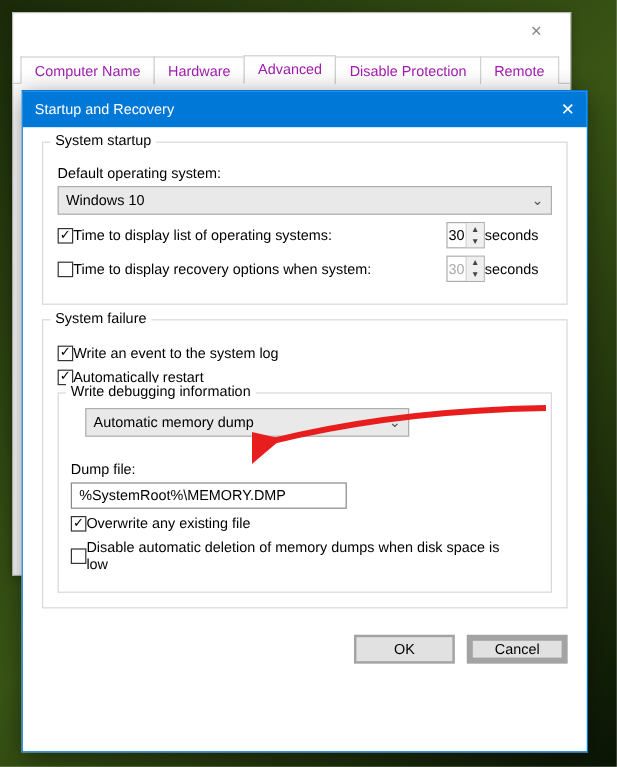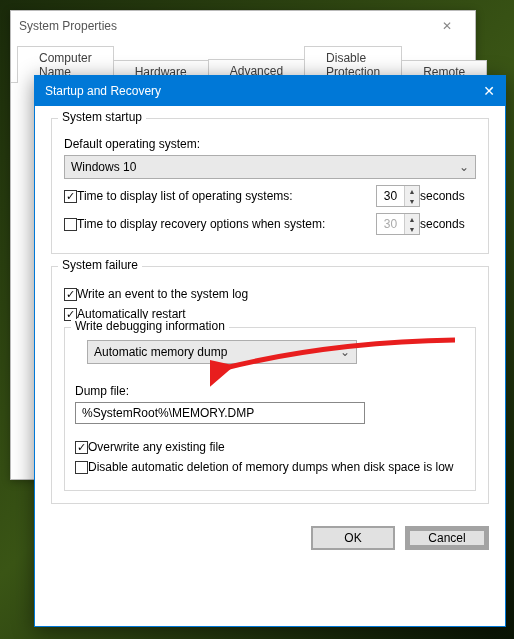--- a/index.html
+++ b/index.html
@@ -2,58 +2,57 @@
 <html><head>
 <meta charset="utf-8">
 <style>
   * { box-sizing: border-box; font-family: "Segoe UI", Tahoma, sans-serif; font-size: 12px; }
   body { margin: 0; width: 514px; height: 639px; background: linear-gradient(135deg,#1a2a0a,#3a5515,#0a1505); overflow: hidden; position: relative; }
   .parent-window { position: absolute; left: 10px; top: 10px; width: 466px; height: 470px; background: #fff; border: 1px solid #bbb; box-shadow: 0 2px 8px rgba(0,0,0,.3); }
   .parent-title { display: flex; align-items: center; height: 30px; padding: 0 8px; color: #555; }
   .parent-title .spacer { flex: 1; }
   .close-x { width: 40px; text-align: center; color: #888; }
   .tabs { display: flex; padding: 0 6px; border-bottom: 1px solid #d0d0d0; margin-top: 4px; align-items: flex-end; }
-  .tab { padding: 4px 21px; border: 1px solid #d0d0d0; border-bottom: none; margin-right: -1px; background: #fff; color: #404040; position: relative; top: 1px; cursor: pointer; }
+  .tab { padding: 4px 11px; border: 1px solid #d0d0d0; border-bottom: none; margin-right: -1px; background: #fff; color: #a21caf; position: relative; top: 1px; cursor: pointer; }
   .tab.active { background: #fff; border-bottom: 1px solid #fff; }
-  .dialog { position: absolute; left: 34px; top: 75px; width: 472px; height: 552px; background: #fff; border: 1px solid #0078d7; box-shadow: 0 4px 20px rgba(0,0,0,.45); }
+  .dialog { position: absolute; left: 18px; top: 75px; width: 472px; height: 552px; background: #fff; border: 1px solid #0078d7; box-shadow: 0 4px 20px rgba(0,0,0,.45); }
   .dlg-title { background: #0078d7; color: #fff; display: flex; align-items: center; height: 30px; padding: 0 10px; }
   .dlg-title .spacer { flex: 1; }
   .dlg-close { color: #fff; font-size: 14px; width: 30px; text-align: right; }
   .dlg-body { padding: 12px 16px 10px 16px; color: #000; }
   .group { border: 1px solid #d8d8d8; padding: 14px 12px 12px 12px; margin-bottom: 12px; position: relative; }
   .group-title { position: absolute; top: -9px; left: 6px; background: #fff; padding: 0 4px; }
   .label-row { margin: 4px 0 4px 0; }
   .select { width: 100%; border: 1px solid #adadad; background: #e9e9e9; height: 24px; display: flex; align-items: center; padding: 0 6px; justify-content: space-between; }
   .select.narrow { width: 270px; margin-left: 12px; }
   .chev { color: #555; }
   .row { display: flex; align-items: center; margin: 6px 0; gap: 0; }
   .chk { width: 13px; height: 13px; border: 1px solid #333; display: inline-flex; align-items: center; justify-content: center; font-size: 11px; line-height: 1; flex: none; }
   .chk.checked::after { content: "✓"; color: #000; }
   .row-label { flex: none; }
   .spacer-flex { flex: 1; }
-  .spin { width: 44px; height: 22px; border: 1px solid #adadad; display: flex; align-items: stretch; }
+  .spin { width: 32px; height: 22px; border: 1px solid #adadad; display: flex; align-items: stretch; }
   .spin-input { flex: 1; display: flex; align-items: center; justify-content: center; border-right: 1px solid #ccc; }
   .spin.disabled .spin-input { color: #aaa; }
   .spin-btns { width: 14px; display: flex; flex-direction: column; }
   .spin-btns span { flex: 1; font-size: 7px; display: flex; align-items: center; justify-content: center; color: #444; background: #efefef; }
   .unit { width: 56px; }
-  .subgroup { border: 1px solid #d8d8d8; padding: 12px 10px 10px 10px; position: relative; margin-top: 6px; }
+  .subgroup { border: 1px solid #d8d8d8; padding: 12px 24px 10px 10px; position: relative; margin-top: 6px; }
   .subgroup-title { position: absolute; top: -9px; left: 6px; background: #fff; padding: 0 4px; }
-  .text-input { border: 1px solid #888; height: 22px; width: 290px; display: flex; align-items: center; padding: 0 6px; margin-top: 2px; }
+  .text-input { border: 1px solid #888; height: 22px; width: 230px; display: flex; align-items: center; padding: 0 6px; margin-top: 2px; }
   .buttons { display: flex; justify-content: flex-end; gap: 10px; padding: 0 16px 14px 0; }
   .btn { min-width: 84px; height: 24px; border: 5px solid #a3a3a3; background: #e1e1e1; display: flex; align-items: center; justify-content: center; cursor: pointer; }
   .btn.primary { border: 2px solid #a3a3a3; }
   .arrow { position: absolute; left: 210px; top: 332px; pointer-events: none; }
 </style>
 </head>
 <body>
 
 <div class="parent-window">
   <div class="parent-title">
-    <span>System Properties</span>
     <span class="spacer"></span>
     <span class="close-x">✕</span>
   </div>
   <div class="tabs">
     <div class="tab">Computer Name</div>
     <div class="tab">Hardware</div>
     <div class="tab active">Advanced</div>
     <div class="tab">Disable Protection</div>
     <div class="tab">Remote</div>
   </div>
@@ -125,21 +124,21 @@
         <div class="select narrow">
           <span>Automatic memory dump</span>
           <span class="chev">⌄</span>
         </div>
 
         <div class="label-row" style="margin-top:20px">Dump file:</div>
         <div class="text-input">
           <span>%SystemRoot%\MEMORY.DMP</span>
         </div>
 
-        <div class="row" style="margin-top:16px">
+        <div class="row" style="margin-top:5px">
           <span class="chk checked"></span>
           <span>Overwrite any existing file</span>
         </div>
 
         <div class="row">
           <span class="chk"></span>
           <span>Disable automatic deletion of memory dumps when disk space is low</span>
         </div>
       </div>
     </div>

